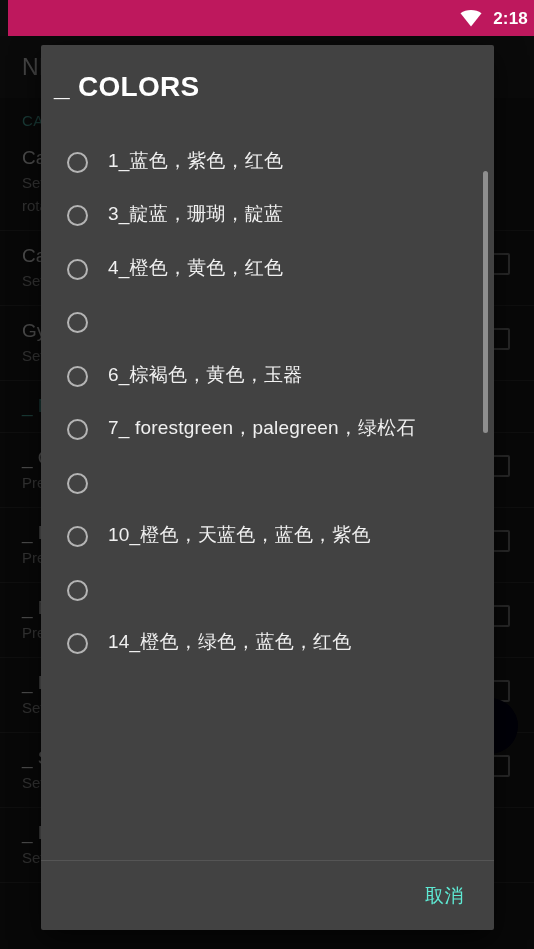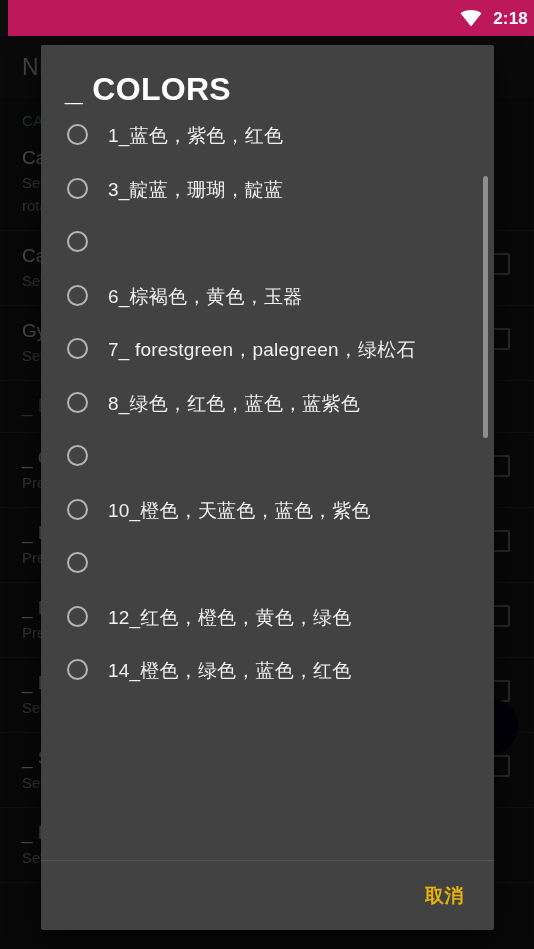--- a/index.html
+++ b/index.html
@@ -116,39 +116,39 @@
     background: #424242;
     border-radius: 2px;
     box-shadow: 0 10px 30px rgba(0,0,0,0.6);
     z-index: 20;
     overflow: hidden;
     display: flex;
     flex-direction: column;
   }
   #dialog-title {
     color: #ffffff;
-    font-size: 32px;
+    font-size: 28px;
     font-weight: 700;
-    padding: 26px 24px 16px 24px;
+    padding: 26px 24px 16px 13px;
     letter-spacing: .3px;
     flex: 0 0 auto;
   }
   #dialog-list-wrap {
     position: relative;
     flex: 1 1 auto;
     overflow: hidden;
   }
   #dialog-list {
     position: absolute;
     top: 0; left: 0;
     width: 453px;
   }
   .opt-row {
     display: flex;
-    align-items: flex-start;
+    align-items: flex-end;
     height: 53.5px;
     padding-left: 26px;
     padding-right: 26px;
   }
   .radio {
     flex: 0 0 auto;
     width: 21px; height: 21px;
     border-radius: 50%;
     border: 2px solid #b4b4b4;
     margin-right: 20px;
@@ -183,24 +183,24 @@
     flex: 0 0 auto;
     height: 69px;
     display: flex;
     align-items: center;
     justify-content: flex-end;
     padding-right: 24px;
   }
   #cancel-button {
     background: none;
     border: none;
-    color: #eab308;
+    color: #5eead4;
     font-family: "Liberation Sans", "DejaVu Sans", sans-serif;
     font-size: 19px;
-    font-weight: 700;
+    font-weight: 400;
     letter-spacing: .5px;
     cursor: pointer;
     padding: 8px 6px;
   }
 </style>
 </head>
 <body>
 
 <div id="screen">
 
@@ -271,46 +271,42 @@
           <div class="opt-row">
             <span class="radio"></span>
             <span class="opt-label">1_蓝色，紫色，红色</span>
           </div>
           <div class="opt-row">
             <span class="radio"></span>
             <span class="opt-label">3_靛蓝，珊瑚，靛蓝</span>
           </div>
           <div class="opt-row">
             <span class="radio"></span>
+            <span class="opt-label">4_橙色，黄色，红色</span>
+          </div>
+          <div class="opt-row">
+            <span class="radio"></span>
           </div>
           <div class="opt-row">
             <span class="radio"></span>
             <span class="opt-label">6_棕褐色，黄色，玉器</span>
           </div>
           <div class="opt-row">
             <span class="radio"></span>
             <span class="opt-label">7_ forestgreen，palegreen，绿松石</span>
           </div>
           <div class="opt-row">
             <span class="radio"></span>
-            <span class="opt-label">8_绿色，红色，蓝色，蓝紫色</span>
-          </div>
-          <div class="opt-row">
-            <span class="radio"></span>
           </div>
           <div class="opt-row">
             <span class="radio"></span>
             <span class="opt-label">10_橙色，天蓝色，蓝色，紫色</span>
           </div>
           <div class="opt-row">
             <span class="radio"></span>
-          </div>
-          <div class="opt-row">
-            <span class="radio"></span>
-            <span class="opt-label">12_红色，橙色，黄色，绿色</span>
           </div>
           <div class="opt-row">
             <span class="radio"></span>
             <span class="opt-label">14_橙色，绿色，蓝色，红色</span>
           </div>
         </div>
       <div id="list-scrollbar-track">
         <div id="list-scrollbar-thumb"></div>
       </div>
     </div>

